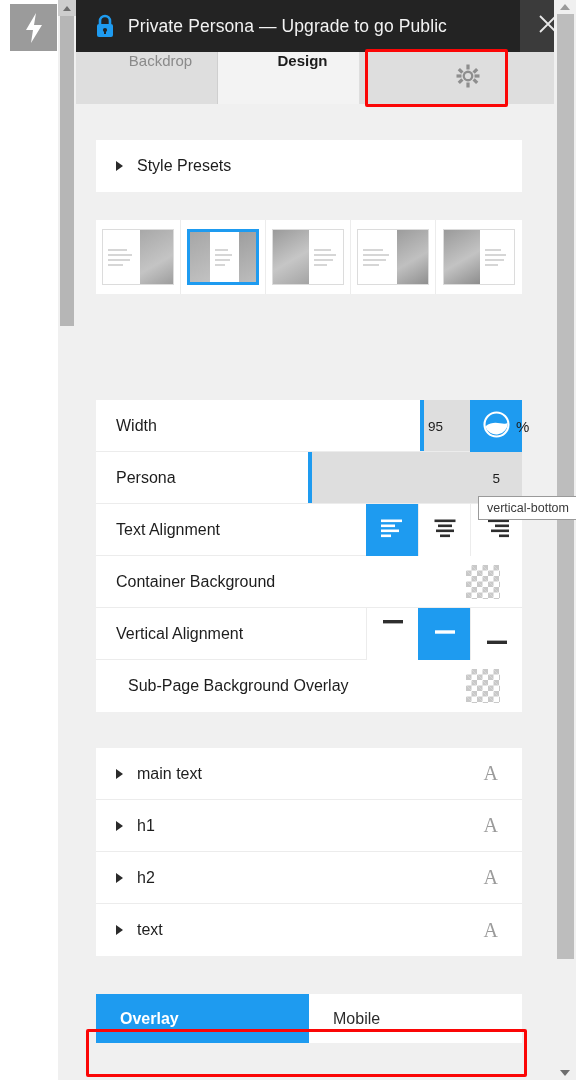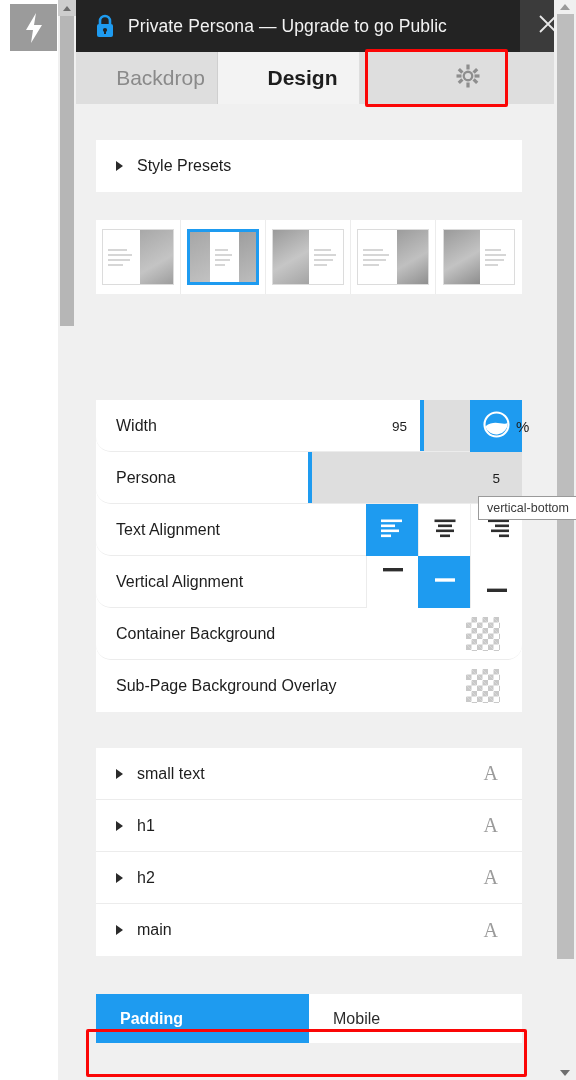--- a/index.html
+++ b/index.html
@@ -68,22 +68,22 @@
     cursor: pointer;
   }
 
   
   .tabbar {
     position: absolute; left: 0; top: 52px; width: 500px; height: 52px;
     background: #dedede;
     display: flex;
   }
   .tab {
-    height: 52px; display: flex; align-items: center; justify-content: center;
-    font-size: 21px; color: #8a8a8a; cursor: pointer;
+    height: 52px; display: flex; align-items: flex-start; justify-content: center;
+    font-size: 15px; color: #8a8a8a; cursor: pointer;
     border-right: 1px solid #cfcfcf;
     padding-left: 28px;
   }
   .tab.t0 { width: 142px; }
   .tab.t1 { width: 144px; }
   .tab.t2 {
     width: 142px; background: #f3f3f3; color: #1d1d1d; font-weight: bold;
     border-right: 1px solid #dedede;
   }
   .gear-cell {
@@ -182,38 +182,38 @@
     flex: 1; height: 100%; display: flex; flex-direction: column;
     justify-content: center; gap: 3px; padding: 0 5px;
   }
   .pline { height: 2px; background: #d6d6d6; }
   .pl1 { width: 70%; } .pl2 { width: 90%; } .pl3 { width: 80%; } .pl4 { width: 55%; }
 
   
   #settings { top: 296px; }
   .srow {
     height: 52px; position: relative; display: flex; align-items: center;
-    border-bottom: 1px solid #ececec; background: #ffffff; border-radius: 15px;
-  }
-  .srow:last-child { border-bottom: none; }
+    border-bottom: 1px solid #ececec; background: #ffffff;
+  }
+  .srow:last-child { border-bottom: none; margin-left: 12px; }
   .srow-label {
     margin-left: 20px; font-size: 16px; color: #1d1d1d; z-index: 3;
     position: relative;
   }
 
   
   .track {
     position: absolute; top: 0; bottom: 0; background: #dedede;
   }
   .handle {
     position: absolute; top: 0; bottom: 0; width: 4px; background: #1e9bf0;
   }
   .sval {
     position: absolute; font-size: 13.5px; color: #1d1d1d; z-index: 3;
-    top: 50%; transform: translateY(-50%);
+    top: 50%; transform: translateY(-50%); margin-left: 36px;
   }
   .unit-btn {
     position: absolute; top: 0; width: 52px; height: 52px;
     background: #1e9bf0; display: flex; align-items: center; justify-content: center;
     cursor: pointer; z-index: 4;
   }
   .unit-lbl {
     position: absolute; top: 50%; transform: translateY(-50%);
     font-size: 15px; color: #1d1d1d; z-index: 4;
   }
@@ -467,20 +467,25 @@
                     <rect x="7" y="11.5" width="18" height="2.6"></rect>
                     <rect x="15" y="16.5" width="10" height="2.6"></rect>
                   </g>
                 </svg>
               </span>
             </div>
           </div>
         </div>
 
         <div class="srow">
+          <span class="srow-label">Container Background</span>
+          <div class="swatch"></div>
+        </div>
+
+        <div class="srow">
           <span class="srow-label">Vertical Alignment</span>
           <div class="segs">
             <div class="seg">
               <span>
                 <svg width="28" height="30" viewBox="0 0 28 30">
                   <rect x="4" y="3" width="20" height="3.4" fill="#2e2e2e"></rect>
                 </svg>
               </span>
             </div>
             <div class="seg on">
@@ -494,56 +499,51 @@
               <span>
                 <svg width="28" height="30" viewBox="0 0 28 30">
                   <rect x="4" y="23.6" width="20" height="3.4" fill="#2e2e2e"></rect>
                 </svg>
               </span>
             </div>
           </div>
         </div>
 
         <div class="srow">
-          <span class="srow-label">Container Background</span>
-          <div class="swatch"></div>
-        </div>
-
-        <div class="srow">
           <span class="srow-label">Sub-Page Background Overlay</span>
           <div class="swatch"></div>
         </div>
       </div>
 
       <div class="card" id="typography">
         <div class="crow">
           <span class="caret"></span>
-          <span class="crow-label">small text</span>
+          <span class="crow-label">main text</span>
           <span class="serif-a">A</span>
         </div>
         <div class="crow">
           <span class="caret"></span>
           <span class="crow-label">h1</span>
           <span class="serif-a">A</span>
         </div>
         <div class="crow">
           <span class="caret"></span>
           <span class="crow-label">h2</span>
           <span class="serif-a">A</span>
         </div>
         <div class="crow">
           <span class="caret"></span>
-          <span class="crow-label">main</span>
+          <span class="crow-label">text</span>
           <span class="serif-a">A</span>
         </div>
       </div>
 
       <div class="card" id="device">
         <div class="dev on">
-          <span>Padding</span>
+          <span>Overlay</span>
         </div>
         <div class="dev off">
           <span>Mobile</span>
         </div>
       </div>
 
     </div>
 
     <div class="rscroll">
       <div class="rscroll-arrow-top">

